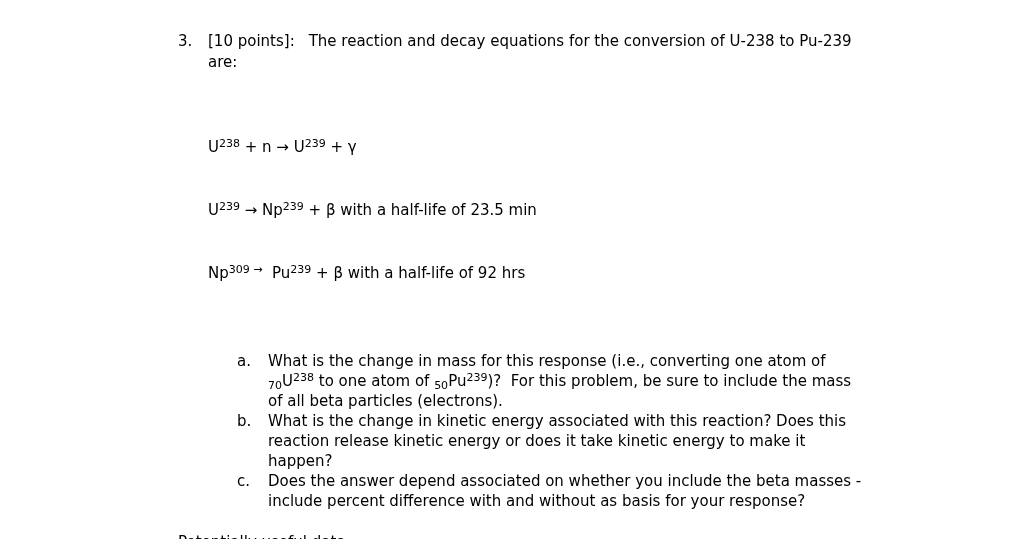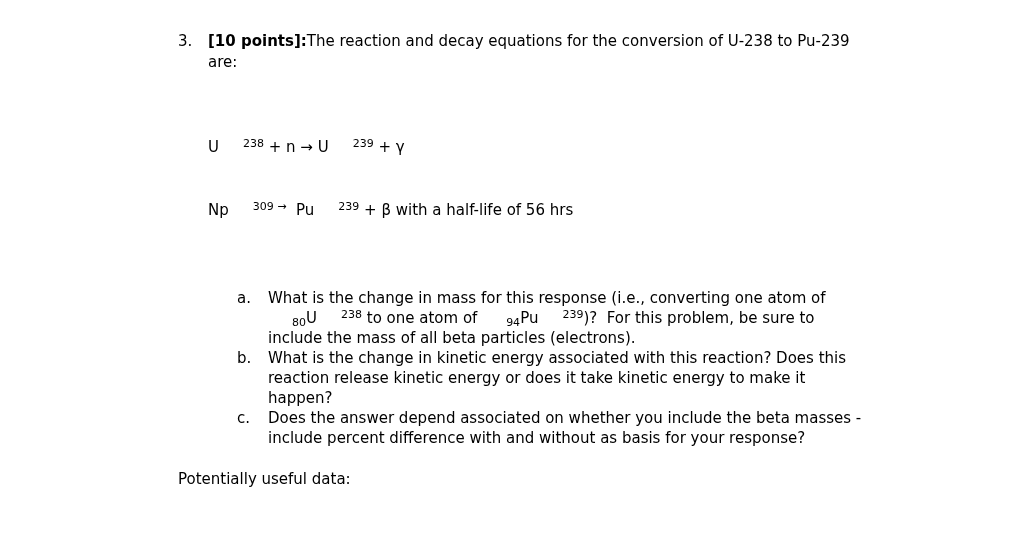--- a/index.html
+++ b/index.html
@@ -10,56 +10,57 @@
     font-family:"DejaVu Sans","Liberation Sans",sans-serif;
     font-size:15px;
     overflow:hidden;
     position:relative;
   }
   .doc { position:absolute; left:178px; top:31px; width:700px; }
 
   
   .heading { position:relative; margin-left:30px; width:668px; line-height:21px; }
   .num { position:absolute; left:-30px; top:0; }
-  .pts { font-weight:bold; margin-right:0; }
+  .pts { font-weight:normal; margin-right:14px; }
 
   
   .equations { margin-left:30px; margin-top:22px; line-height:21px; white-space:pre-wrap; }
 
   
   .questions { margin-left:59px; margin-top:25px; }
   .q { display:flex; }
   .q-marker { width:31px; flex:0 0 31px; line-height:20px; }
   .q-text { width:602px; white-space:pre-wrap; line-height:20px; }
 
   
   .data-label { margin-top:21px; line-height:20px; }
-  sup, sub { font-size:11px; line-height:0; position:relative; vertical-align:baseline;padding-left:24px; }
+  sup, sub { font-size:11px; line-height:0; position:relative; vertical-align:baseline; }
   sup { top:-0.45em; }
   sub { top:0.28em; }
 </style>
 </head>
 <body style="background: rgb(255, 255, 255); color: rgb(0, 0, 0);">
 
 <div class="doc">
 
   <div class="heading">
     <span class="num">3.</span>
     <span class="pts">[10 points]:</span><span>The reaction and decay equations for the conversion of U-238 to Pu-239 are:</span>
   </div>
 
   <div class="equations">
     <div class="eq"><span>U</span><sup>238</sup><span> + n → U</span><sup>239</sup><span> + γ</span></div>
-    <div class="eq"><span>Np</span><sup>309 →</sup><span>  Pu</span><sup>239</sup><span> + β with a half-life of 56 hrs</span></div>
+    <div class="eq"><span>U</span><sup>239</sup><span> → Np</span><sup>239</sup><span> + β with a half-life of 23.5 min</span></div>
+    <div class="eq"><span>Np</span><sup>309 →</sup><span>  Pu</span><sup>239</sup><span> + β with a half-life of 92 hrs</span></div>
   </div>
 
   <div class="questions">
     <div class="q">
       <span class="q-marker">a.</span>
-      <span class="q-text"><span>What is the change in mass for this response (i.e., converting one atom of </span><sub>80</sub><span>U</span><sup>238</sup><span> to one atom of </span><sub>94</sub><span>Pu</span><sup>239</sup><span>)?  For this problem, be sure to include the mass of all beta particles (electrons).</span></span>
+      <span class="q-text"><span>What is the change in mass for this response (i.e., converting one atom of </span><sub>70</sub><span>U</span><sup>238</sup><span> to one atom of </span><sub>50</sub><span>Pu</span><sup>239</sup><span>)?  For this problem, be sure to include the mass of all beta particles (electrons).</span></span>
     </div>
     <div class="q">
       <span class="q-marker">b.</span>
       <span class="q-text"><span>What is the change in kinetic energy associated with this reaction? Does this reaction release kinetic energy or does it take kinetic energy to make it happen?</span></span>
     </div>
     <div class="q">
       <span class="q-marker">c.</span>
       <span class="q-text"><span>Does the answer depend associated on whether you include the beta masses - include percent difference with and without as basis for your response?</span></span>
     </div>
   </div>

